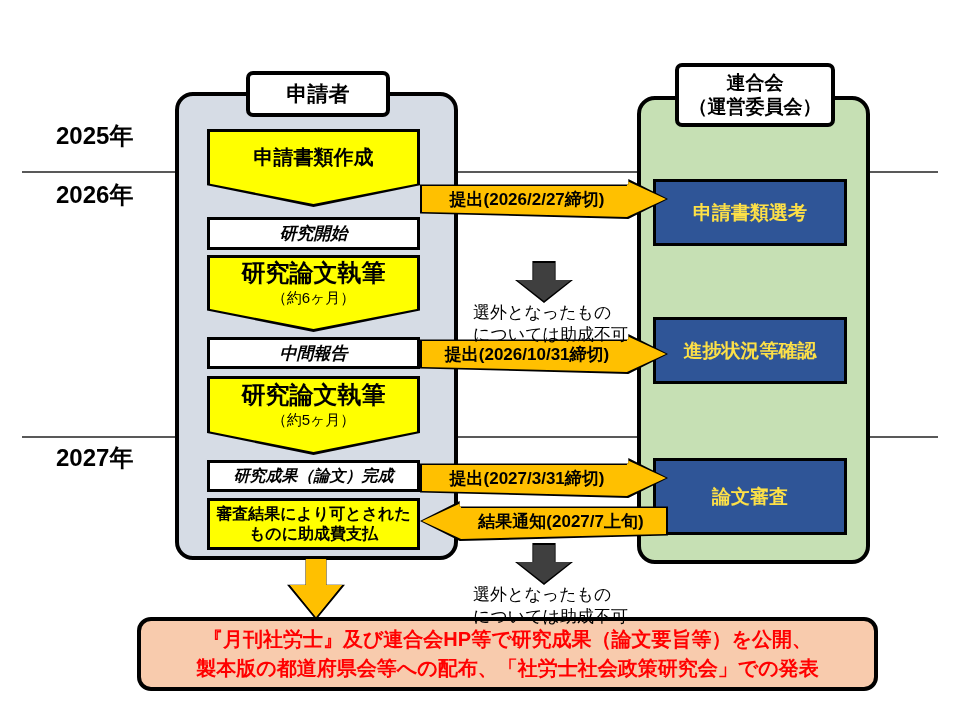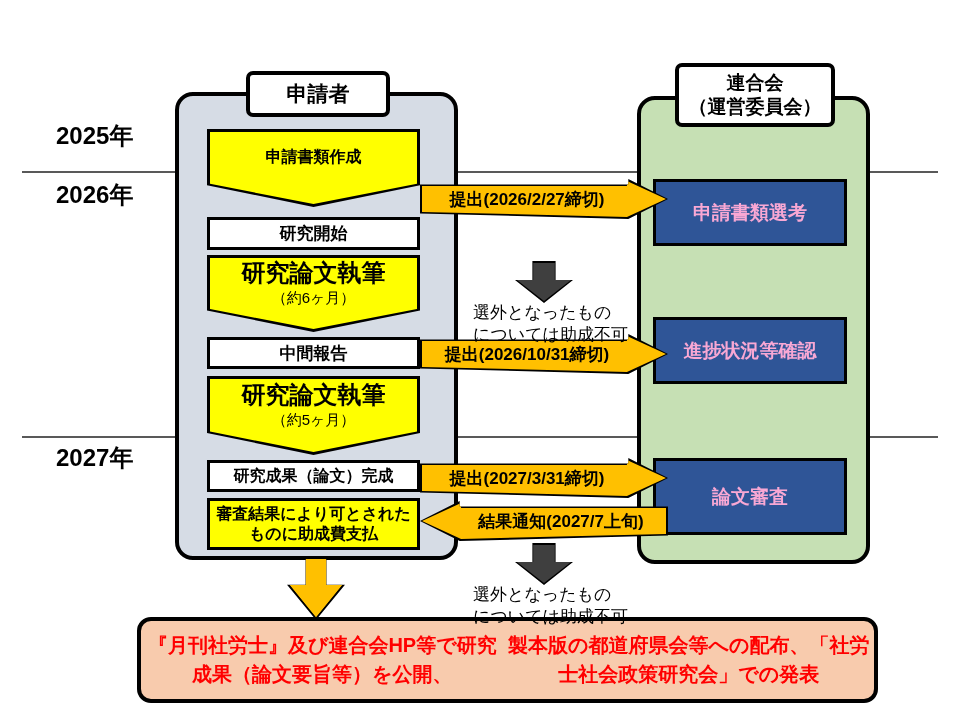--- a/index.html
+++ b/index.html
@@ -30,27 +30,27 @@
   .chevron { position:absolute; z-index:3; background:#000;
     clip-path:polygon(0 0,100% 0,100% 72%,50% 100%,0 72%); }
   .chevron::before { content:""; position:absolute; inset:3px; background:var(--yellow,#FFFF00);
     clip-path:polygon(0 0,100% 0,100% 72%,50% 100%,0 72%); }
   .chevron .txt { position:absolute; inset:0 0 22px 0; display:flex; flex-direction:column;
     align-items:center; justify-content:center; z-index:2; text-align:center; }
   .chevron .l1 { font-weight:bold; font-size:24px; }
   .chevron .l2 { font-size:15px; }
 
   .wbox { position:absolute; background:#fff; border:3px solid #000; box-sizing:border-box; z-index:3;
-    display:flex; align-items:center; justify-content:center; font-weight:bold; font-size:17px; text-align:center; }
+    display:flex; align-items:center; justify-content:center; font-weight:bold; font-size:17px; text-align:center;font-style:italic; }
   .yrect { position:absolute; background:var(--yellow,#FFFF00); border:3px solid #000; box-sizing:border-box; z-index:3;
     display:flex; flex-direction:column; align-items:center; justify-content:center;
     font-weight:bold; font-size:16px; line-height:20px; text-align:center; }
   .bluebox { position:absolute; left:653px; width:194px; background:var(--blue,#2F5597); border:3px solid #000;
     box-sizing:border-box; z-index:3; display:flex; align-items:center; justify-content:center;
-    color:#f9a8d4; font-weight:bold; font-size:19px; text-align:center; }
+    color:#fde047; font-weight:bold; font-size:19px; text-align:center; }
 
   
   .harrow { position:absolute; left:420px; width:248px; height:40px; z-index:4; background:#000; }
   .harrow::before { content:""; position:absolute; inset:2px; background:var(--orange,#FFC000); }
   .arrow-right { clip-path:polygon(0 14%,84% 14%,84% 0,100% 50%,84% 100%,0 86%); }
   .arrow-right::before { clip-path:polygon(0 14%,84% 14%,84% 0,100% 50%,84% 100%,0 86%); }
   .arrow-left { clip-path:polygon(100% 14%,16% 14%,16% 0,0 50%,16% 100%,100% 86%); }
   .arrow-left::before { clip-path:polygon(100% 14%,16% 14%,16% 0,0 50%,16% 100%,100% 86%); }
   .harrow .txt { position:absolute; inset:0; z-index:2; display:flex; align-items:center; justify-content:center;
     font-weight:bold; font-size:17px; }
@@ -61,23 +61,23 @@
   .varrow { position:absolute; z-index:4; background:#000;
     clip-path:polygon(30% 0,70% 0,70% 45%,100% 45%,50% 100%,0 45%,30% 45%); }
   .varrow::before { content:""; position:absolute; inset:2px;
     clip-path:polygon(30% 0,70% 0,70% 45%,100% 45%,50% 100%,0 45%,30% 45%); }
   .varrow.dark::before { background:var(--dark,#3F3F3F); }
   .varrow.orange::before { background:var(--orange,#FFC000); inset:3px; }
 
   .note { position:absolute; left:473px; z-index:4; font-size:17px; line-height:22px; text-align:left; }
 
   .resultbox {
-    position:absolute; left:137px; top:617px; width:741px; height:86px; box-sizing:border-box;
+    position:absolute; left:137px; top:617px; width:741px; height:74px; box-sizing:border-box;
     background:var(--pink,#F8CBAD); border:4px solid #000; border-radius:14px; z-index:3;
-    display:flex; flex-direction:row; align-items:center; justify-content:center;
+    display:flex; flex-direction:column; align-items:center; justify-content:center;
     color:var(--red,#FF0000); font-weight:bold; font-size:20px; line-height:29px; text-align:center;
   }
 </style>
 </head>
 <body>
 
 <div id="stage">
 
 
   <div class="tline" style="top:171px"></div>
@@ -93,21 +93,21 @@
   <div class="col-header hdr-applicant">
     <span>申請者</span>
   </div>
   <div class="col-header hdr-federation">
     <span>連合会</span>
     <span>（運営委員会）</span>
   </div>
 
   <div class="chevron" style="left:207px;top:129px;width:213px;height:78px">
     <div class="txt">
-      <span class="l1" style="font-size:16px">申請書類作成</span>
+      <span class="l1" style="font-size:20px">申請書類作成</span>
     </div>
   </div>
 
   <div class="wbox" style="left:207px;top:217px;width:213px;height:33px">
     <span>研究開始</span>
   </div>
 
   <div class="chevron" style="left:207px;top:255px;width:213px;height:77px">
     <div class="txt">
       <span class="l1">研究論文執筆</span>

